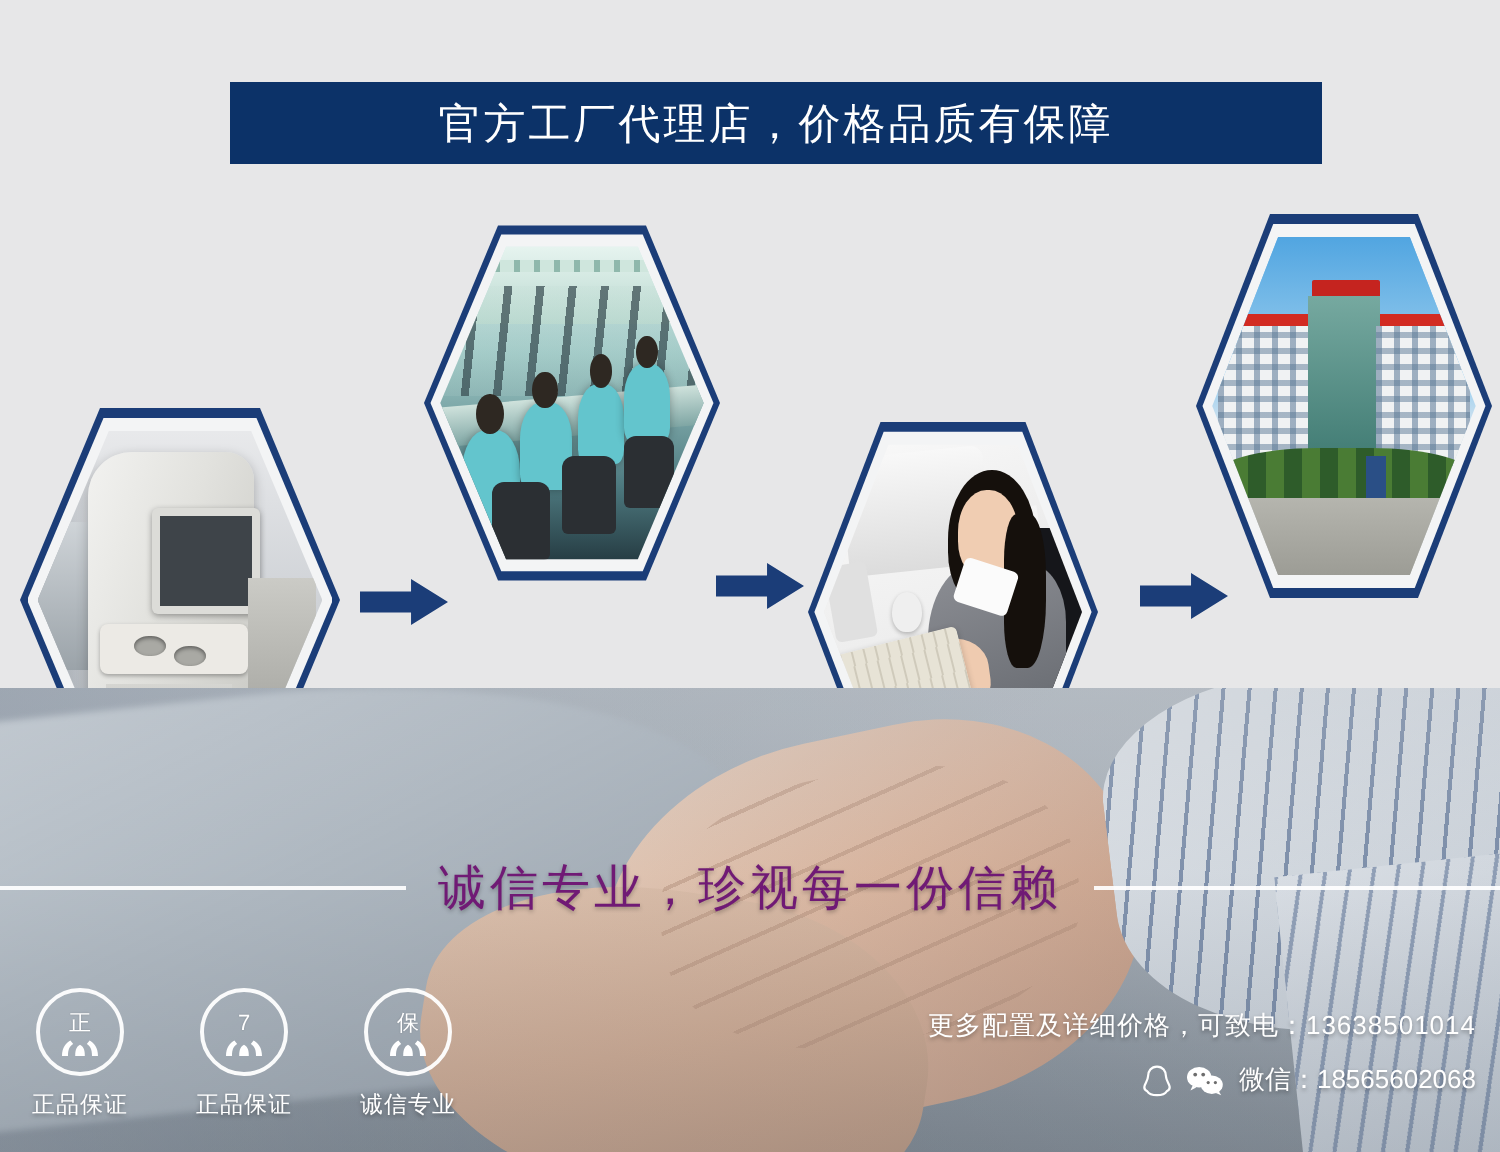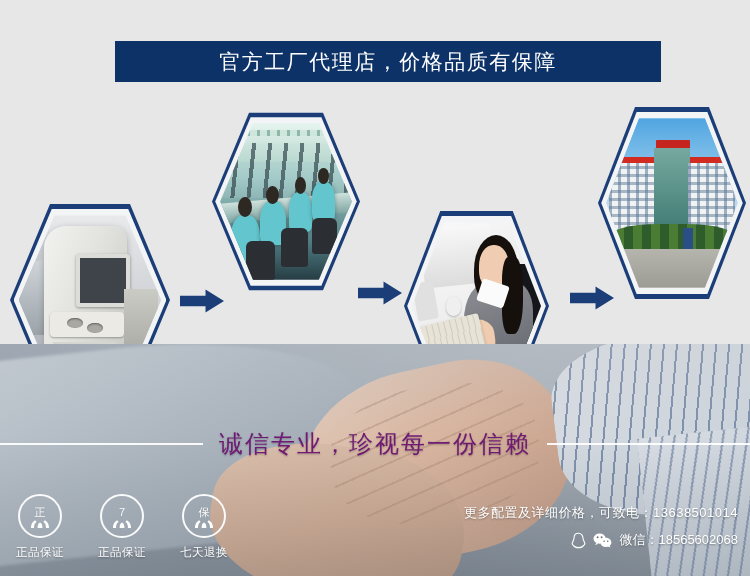--- a/index.html
+++ b/index.html
@@ -595,21 +595,21 @@
 
       <div class="badge">
         <div class="badge-circle">
           <span class="badge-glyph">保</span>
           <svg class="badge-hands" viewBox="0 0 22 11">
             <path d="M2 10 C2 5.5 4 3.5 6.2 2.2 L7.6 4 C6 5 5 6.4 5 10 Z" fill="#ffffff"></path>
             <path d="M20 10 C20 5.5 18 3.5 15.8 2.2 L14.4 4 C16 5 17 6.4 17 10 Z" fill="#ffffff"></path>
             <path d="M8.6 10 C8.6 6.6 9.4 5.2 11 4.4 C12.6 5.2 13.4 6.6 13.4 10 Z" fill="#ffffff"></path>
           </svg>
         </div>
-        <div class="badge-label">七天退换</div>
+        <div class="badge-label">诚信专业</div>
       </div>
 
     </div>
 
     <div class="contact">
       <div class="contact-line1">更多配置及详细价格，可致电：13638501014</div>
       <div class="contact-line2">
         <span class="qq-icon">
           <svg width="15" height="17" viewBox="0 0 15 17">
             <path d="M7.5 1.3 C4.6 1.3 3 3.6 3 6.2 C3 7.6 2 9.2 1.4 10.6 C0.9 11.9 1.5 13.1 2.6 13.6 C3.3 14.8 5.2 15.6 7.5 15.6 C9.8 15.6 11.7 14.8 12.4 13.6 C13.5 13.1 14.1 11.9 13.6 10.6 C13 9.2 12 7.6 12 6.2 C12 3.6 10.4 1.3 7.5 1.3 Z" fill="none" stroke="#ffffff" stroke-width="1.1"></path>

